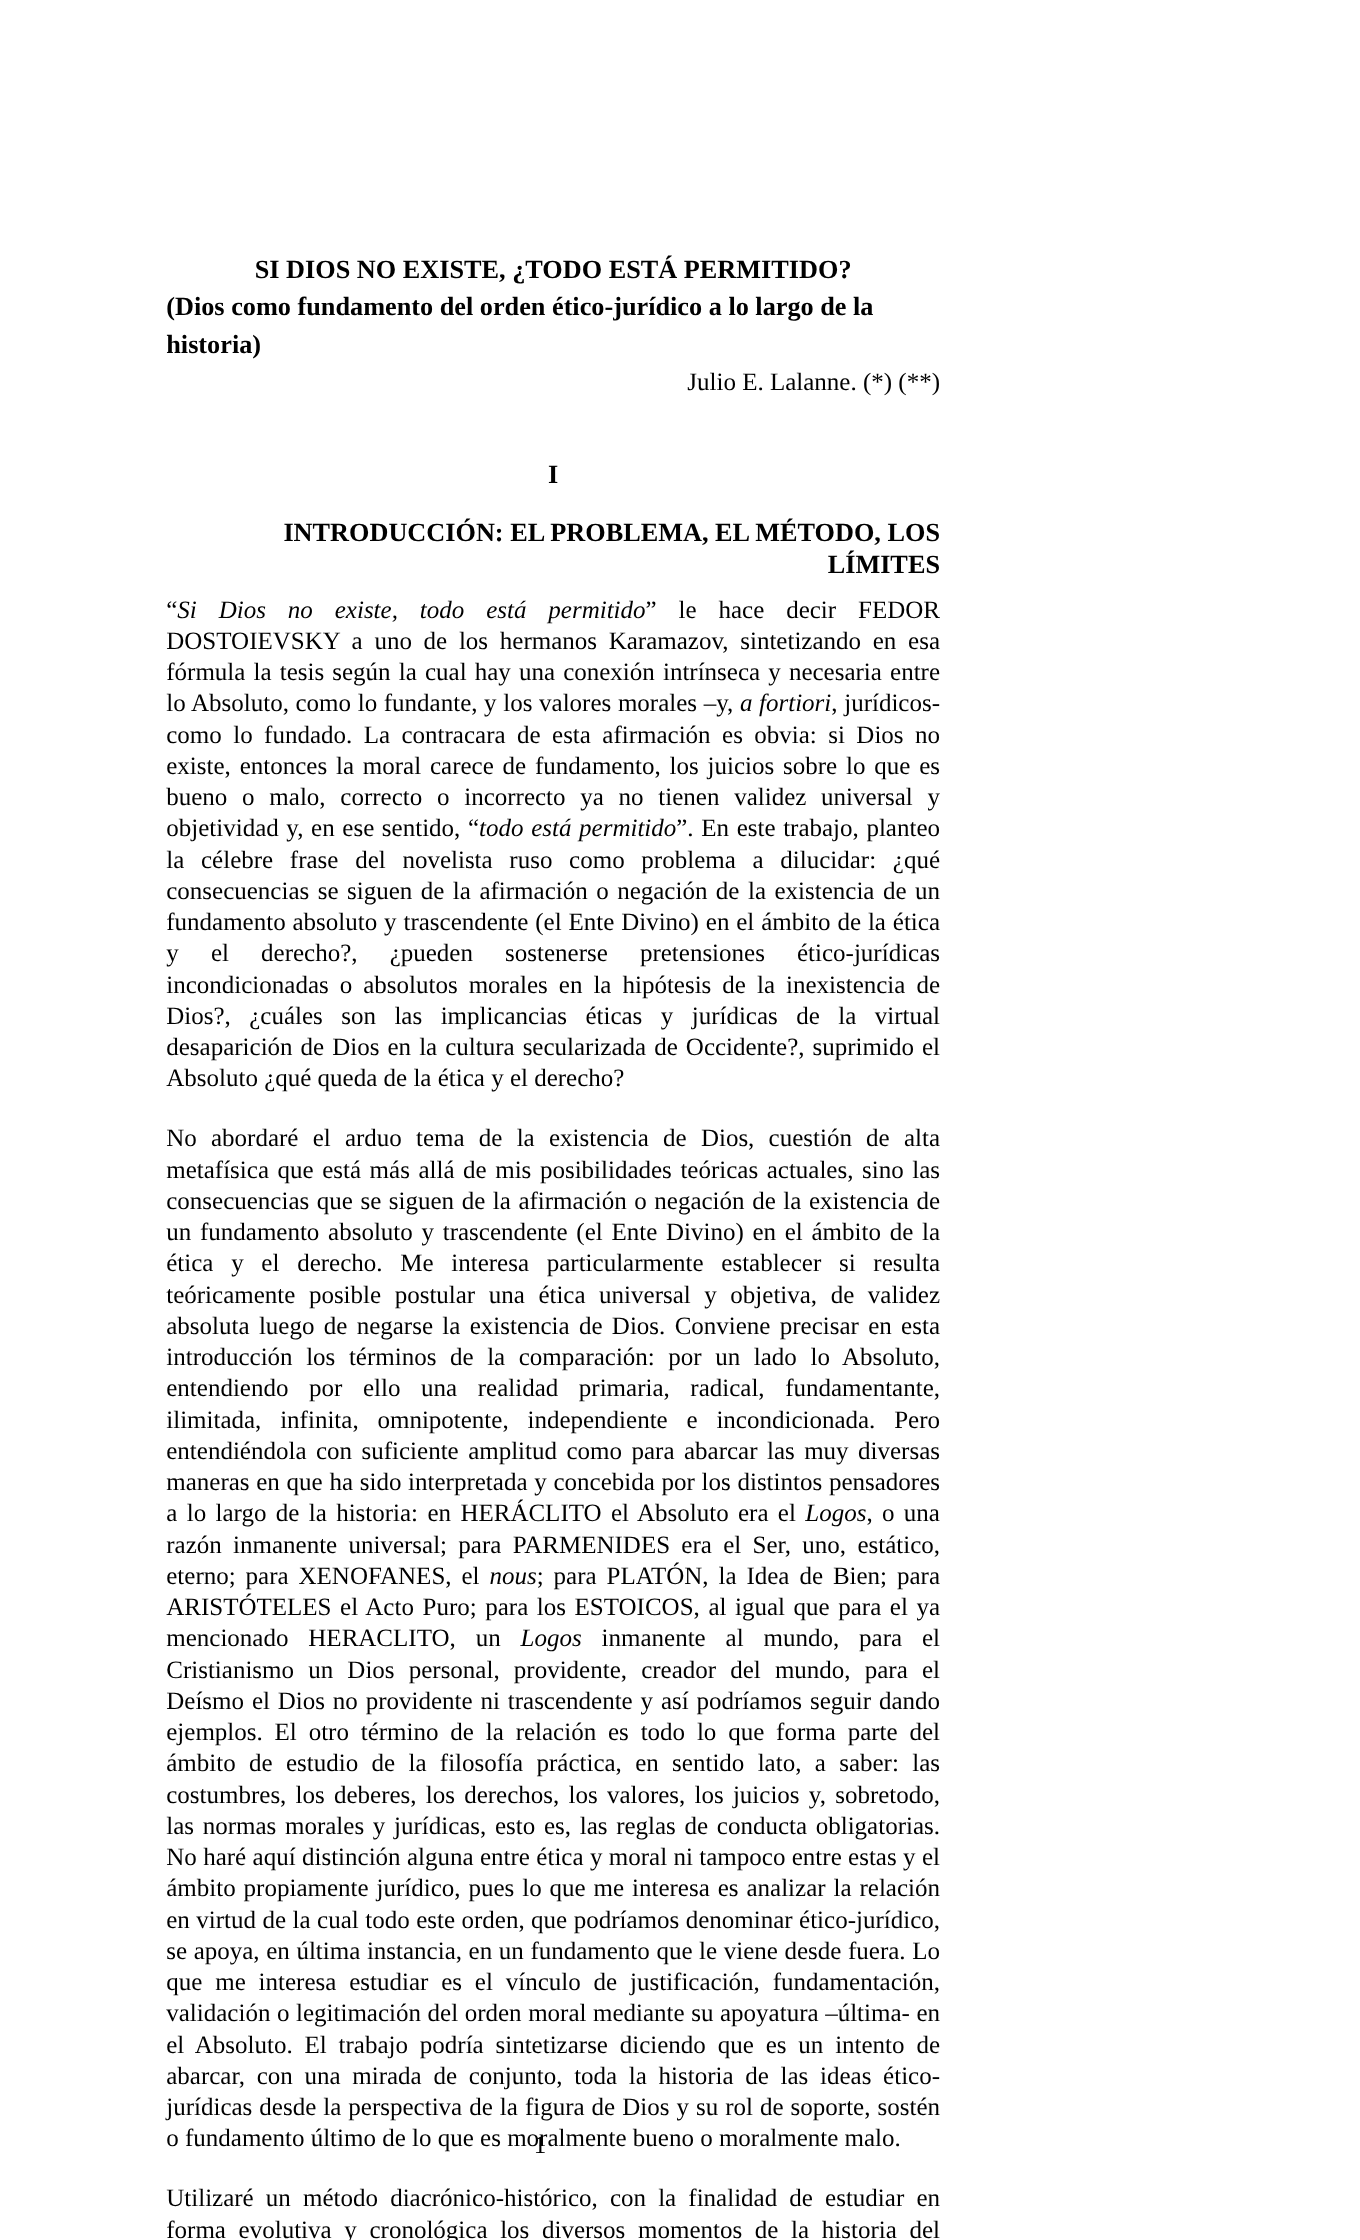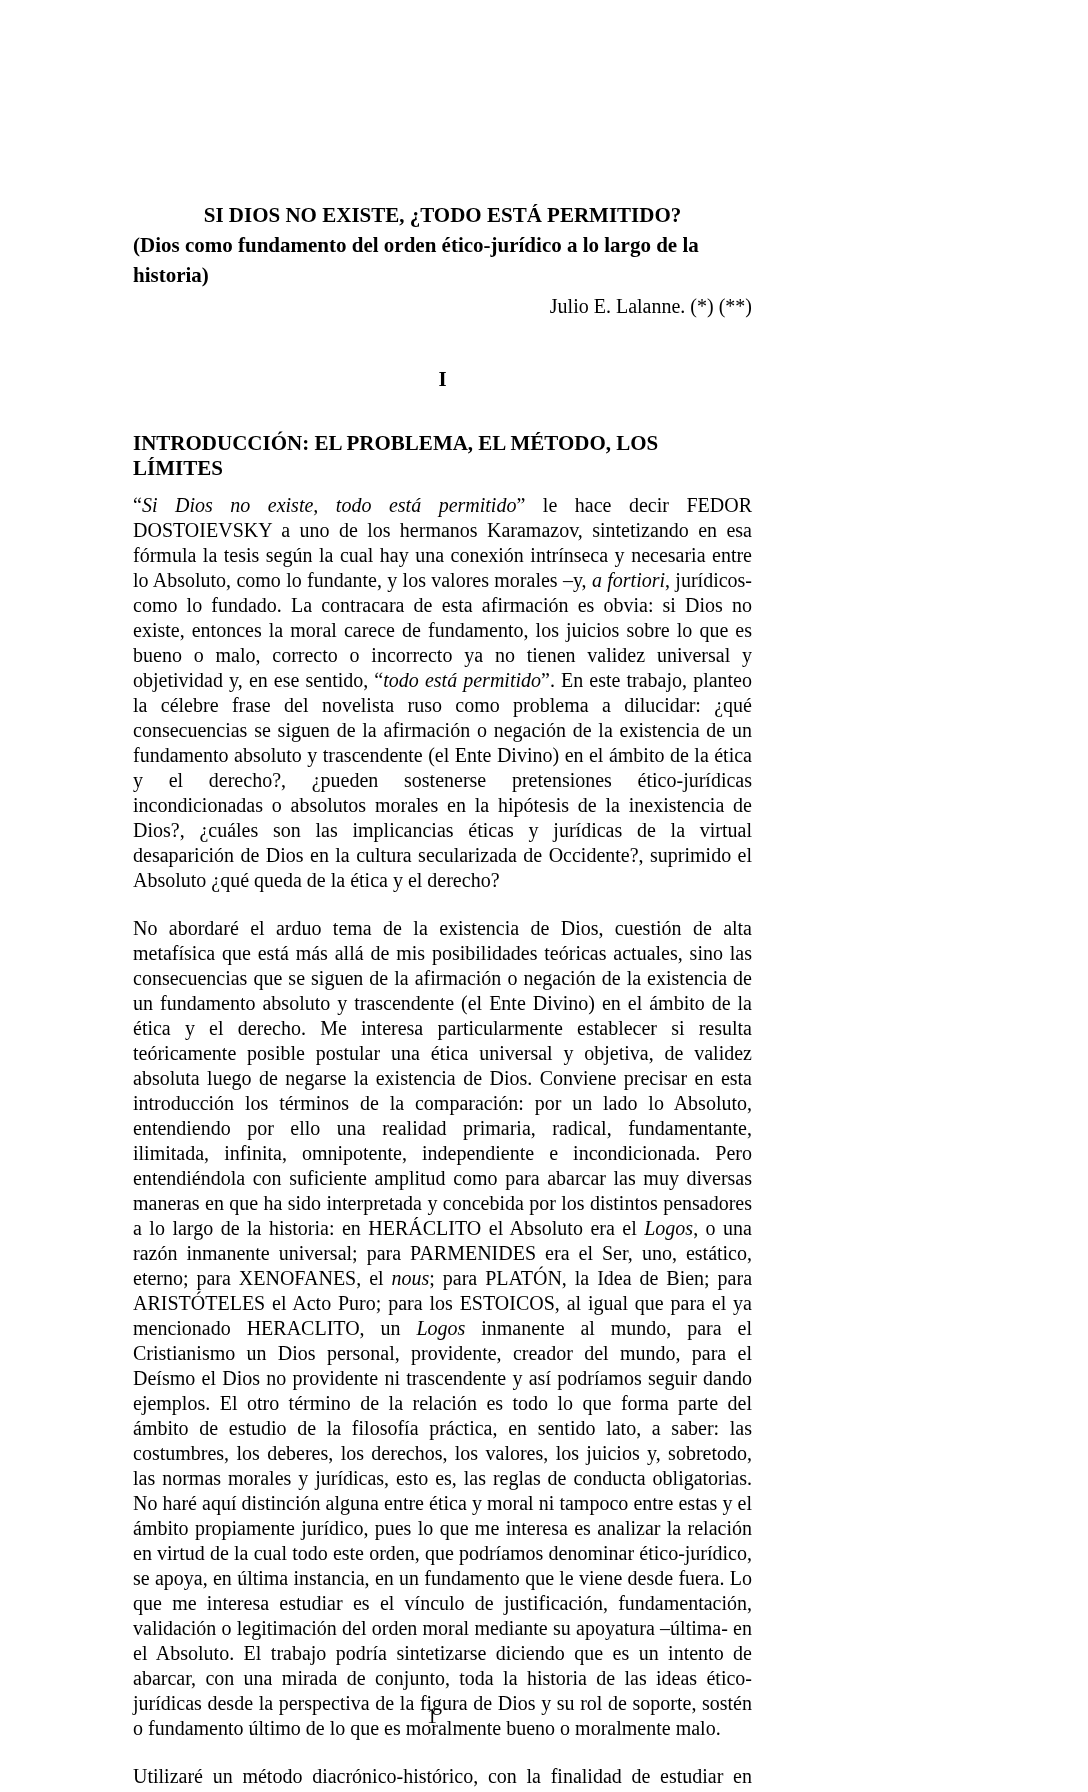--- a/index.html
+++ b/index.html
@@ -36,25 +36,25 @@
     margin-top: 4px;
   }
   .section-number {
     text-align: center;
     font-weight: bold;
     font-size: 21px;
     line-height: 25px;
     margin-top: 48px;
   }
   .section-heading {
-    text-align: left;
+    text-align: right;
     font-weight: bold;
     font-size: 21px;
     line-height: 25px;
-    margin-top: 39px;
+    margin-top: 22px;
   }
   .body-text {
     margin-top: 12px;
     font-family: Liberation Serif, serif;
   }
   .body-text p {
     margin: 0 0 23px 0;
     font-size: 20px;
     line-height: 25px;
     text-align: justify;

